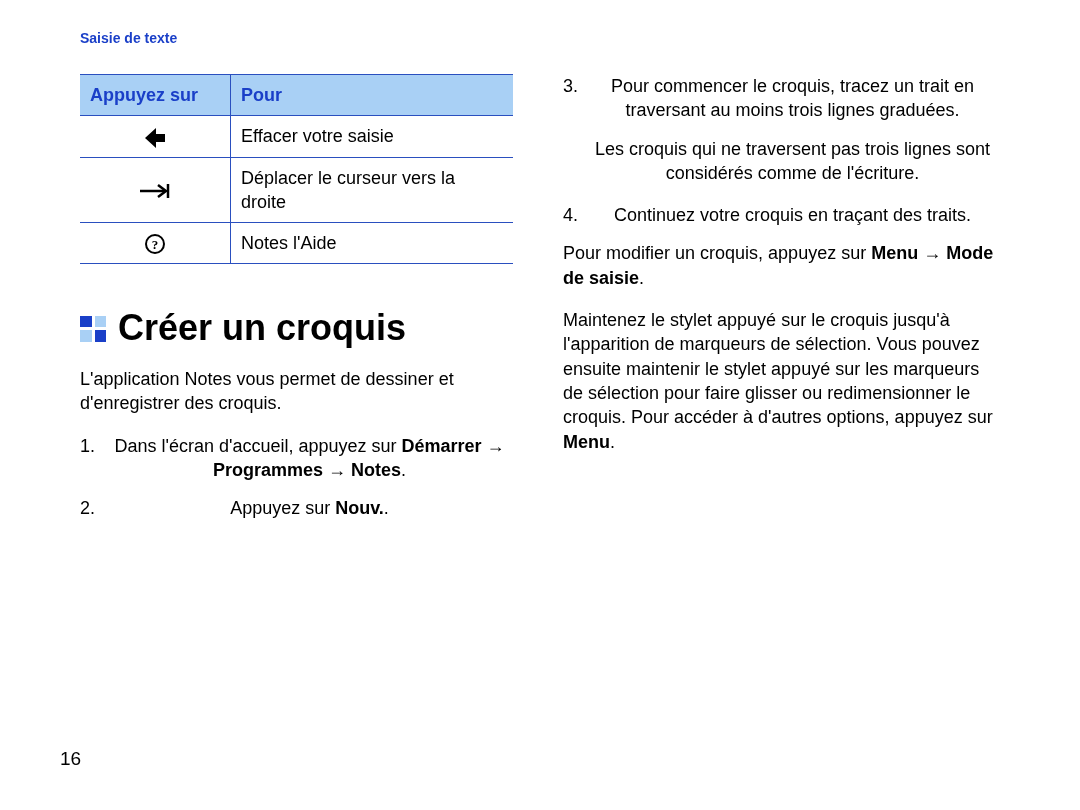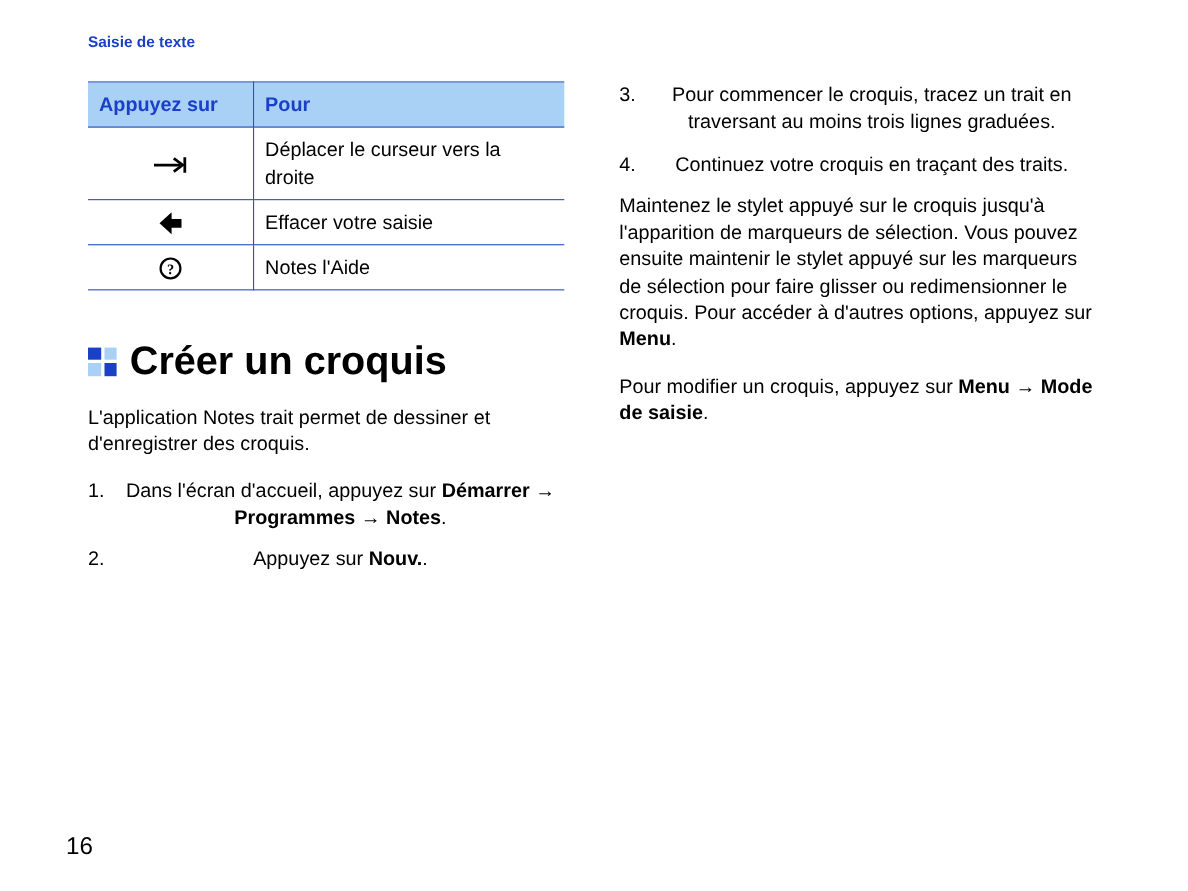--- a/index.html
+++ b/index.html
@@ -108,22 +108,22 @@
   }
   ol.steps > li::before {
     content: counter(step) ".";
     position: absolute;
     left: 0;
     top: 0;
   }
   .page-number {
     position: absolute;
     left: 60px;
-    bottom: 28px;
-    font-size: 22px;
+    bottom: 40px;
+    font-size: 19px;
   }
   svg.icon {
     vertical-align: middle;
   }
 </style>
 </head>
 <body>
 
 <div class="page">
 
@@ -134,37 +134,37 @@
     <div class="col">
 
       <table class="key-table">
         <thead>
           <tr>
             <th>Appuyez sur</th>
             <th>Pour</th>
           </tr>
         </thead>
         <tbody>
+          <tr>
+            <td>
+              <svg class="icon" width="24" height="22" viewBox="0 0 24 22">
+                <polygon points="11,1 22,11 11,21 11,15 2,15 2,7 11,7" transform="scale(-1,1) translate(-24,0)" fill="#000"></polygon>
+              </svg>
+            </td>
+            <td>Effacer votre saisie</td>
+          </tr>
           <tr>
             <td>
               <svg class="icon" width="34" height="18" viewBox="0 0 34 18">
                 <line x1="2" y1="9" x2="26" y2="9" stroke="#000" stroke-width="2.5"></line>
                 <polyline points="20,3 28,9 20,15" fill="none" stroke="#000" stroke-width="2.5"></polyline>
                 <line x1="30" y1="2" x2="30" y2="16" stroke="#000" stroke-width="2.5"></line>
               </svg>
             </td>
             <td>Déplacer le curseur vers la droite</td>
-          </tr>
-          <tr>
-            <td>
-              <svg class="icon" width="24" height="22" viewBox="0 0 24 22">
-                <polygon points="11,1 22,11 11,21 11,15 2,15 2,7 11,7" transform="scale(-1,1) translate(-24,0)" fill="#000"></polygon>
-              </svg>
-            </td>
-            <td>Effacer votre saisie</td>
           </tr>
           <tr>
             <td>
               <svg class="icon" width="22" height="22" viewBox="0 0 22 22">
                 <circle cx="11" cy="11" r="9" fill="none" stroke="#000" stroke-width="2"></circle>
                 <text x="11" y="16" text-anchor="middle" font-size="13" font-family="Verdana" font-weight="bold" fill="#000">?</text>
               </svg>
             </td>
             <td>Notes l'Aide</td>
           </tr>
@@ -174,50 +174,51 @@
       <div class="section-heading">
         <span class="squares-icon">
           <span class="sq-dark"></span>
             <span class="sq-light"></span>
           <span class="sq-light"></span>
             <span class="sq-dark"></span>
         </span>
         <h2>Créer un croquis</h2>
       </div>
 
-      <p class="body-p">L'application Notes trait permet de dessiner et d'enregistrer des croquis.</p>
+      <p class="body-p">L'application Notes vous permet de dessiner et d'enregistrer des croquis.</p>
 
       <ol class="steps">
         <li>
           <span>Dans l'écran d'accueil, appuyez sur </span><b>Démarrer → Programmes → Notes</b><span>.</span>
         </li>
         <li>
           <span>Appuyez sur </span><b>Nouv.</b><span>.</span>
         </li>
       </ol>
 
     </div>
 
     <div class="col">
 
       <ol class="steps" start="3" style="counter-reset: step 2;">
         <li>
           <span>Pour commencer le croquis, tracez un trait en traversant au moins trois lignes graduées.</span>
+          <p class="body-p" style="margin-top:14px;">Les croquis qui ne traversent pas trois lignes sont considérés comme de l'écriture.</p>
         </li>
         <li>
           <span>Continuez votre croquis en traçant des traits.</span>
         </li>
       </ol>
+
+      <p class="body-p">
+        <span>Pour modifier un croquis, appuyez sur </span><b>Menu → Mode de saisie</b><span>.</span>
+      </p>
 
       <p class="body-p">
         <span>Maintenez le stylet appuyé sur le croquis jusqu'à l'apparition de marqueurs de sélection. Vous pouvez ensuite maintenir le stylet appuyé sur les marqueurs de sélection pour faire glisser ou redimensionner le croquis. Pour accéder à d'autres options, appuyez sur </span><b>Menu</b><span>.</span>
       </p>
 
-      <p class="body-p">
-        <span>Pour modifier un croquis, appuyez sur </span><b>Menu → Mode de saisie</b><span>.</span>
-      </p>
-
     </div>
   </div>
 
   <div class="page-number">16</div>
 
 </div>
 
 </body></html>

